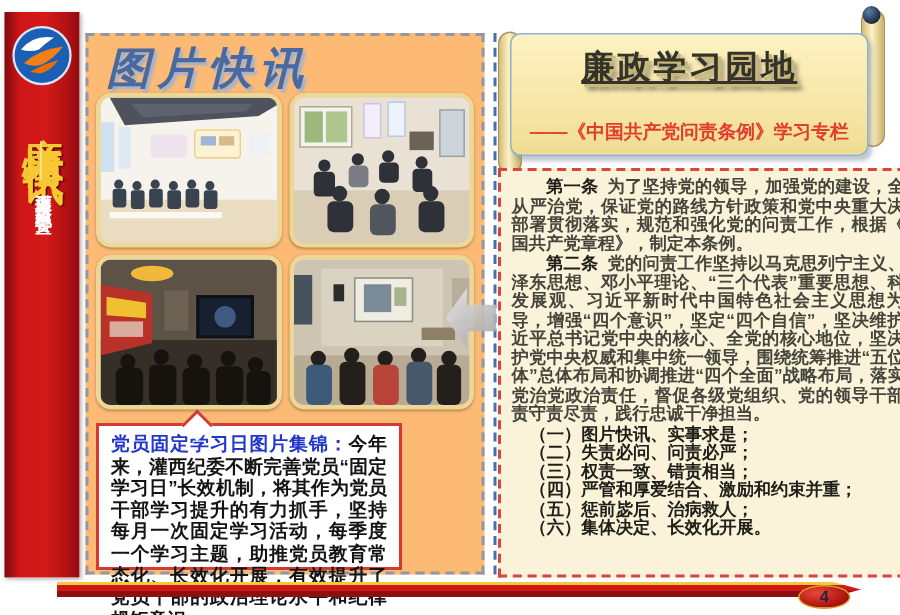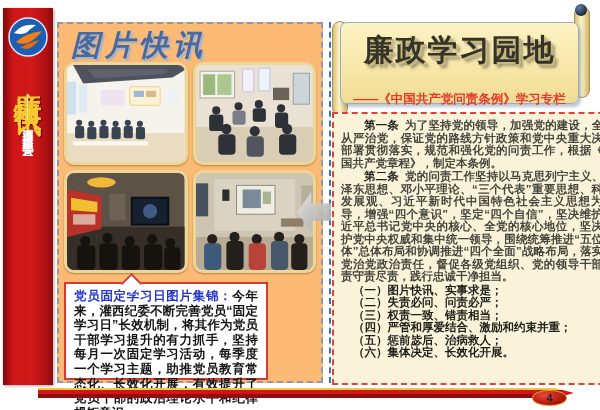--- a/index.html
+++ b/index.html
@@ -54,22 +54,22 @@
   .scroll-main { position:absolute; left:8px; right:11px; top:16px; height:82px;
     background:linear-gradient(180deg,#fdf2c2 0%,#f7e6a6 60%,#f0dc92 100%);
     border:1px solid #8fb0cc; border-radius:7px; box-shadow:2px 3px 3px rgba(110,130,155,.45); }
   .tube { position:absolute; width:16px; background:linear-gradient(90deg,#d9bf75,#fdf3c8 45%,#cfb268);
     border:1px solid #a89460; border-radius:8px; }
   .tube-left { left:0; top:15px; height:95px; }
   .tube-right { right:0; top:0; height:92px; }
   .knob { position:absolute; right:2px; top:-3px; width:12px; height:12px; border-radius:50%;
     background:radial-gradient(circle at 35% 30%,#5d7fa3,#16263a 75%); }
   .banner-title { position:relative; text-align:center; margin-top:7px;
-    font-family:"DejaVu Serif", serif; font-weight:bold; font-size:30px; color:#33332a;
-    letter-spacing:2px; text-shadow:2px 2px 0 #c9b878, 4px 4px 3px rgba(70,70,70,.55); }
+    font-family:"DejaVu Serif", serif; font-weight:bold; font-size:22px; color:#33332a;
+    letter-spacing:2px; text-shadow:2px 2px 0 #c9b878, 4px 4px 3px rgba(70,70,70,.55);text-decoration:underline; }
   .banner-sub { position:relative; text-align:center; margin-top:20px;
     font-size:12.5px; font-weight:bold; color:#e23c2e; }
 
   .study-box { position:absolute; left:332px; top:112px; width:292px; height:273px;
     background:#faf3da; border:2px dashed #d8453c; padding:5px 7px 3px 7px;
     font-size:11.5px; font-weight:bold; color:#45453c; line-height:12.5px; text-align:justify; }
   .article { text-indent:2em; margin:0 0 1px 0; }
   .art-label { color:#1f1f18; margin-right:6px; }
   .principle { padding-left:12px; color:#20201a; }
 

